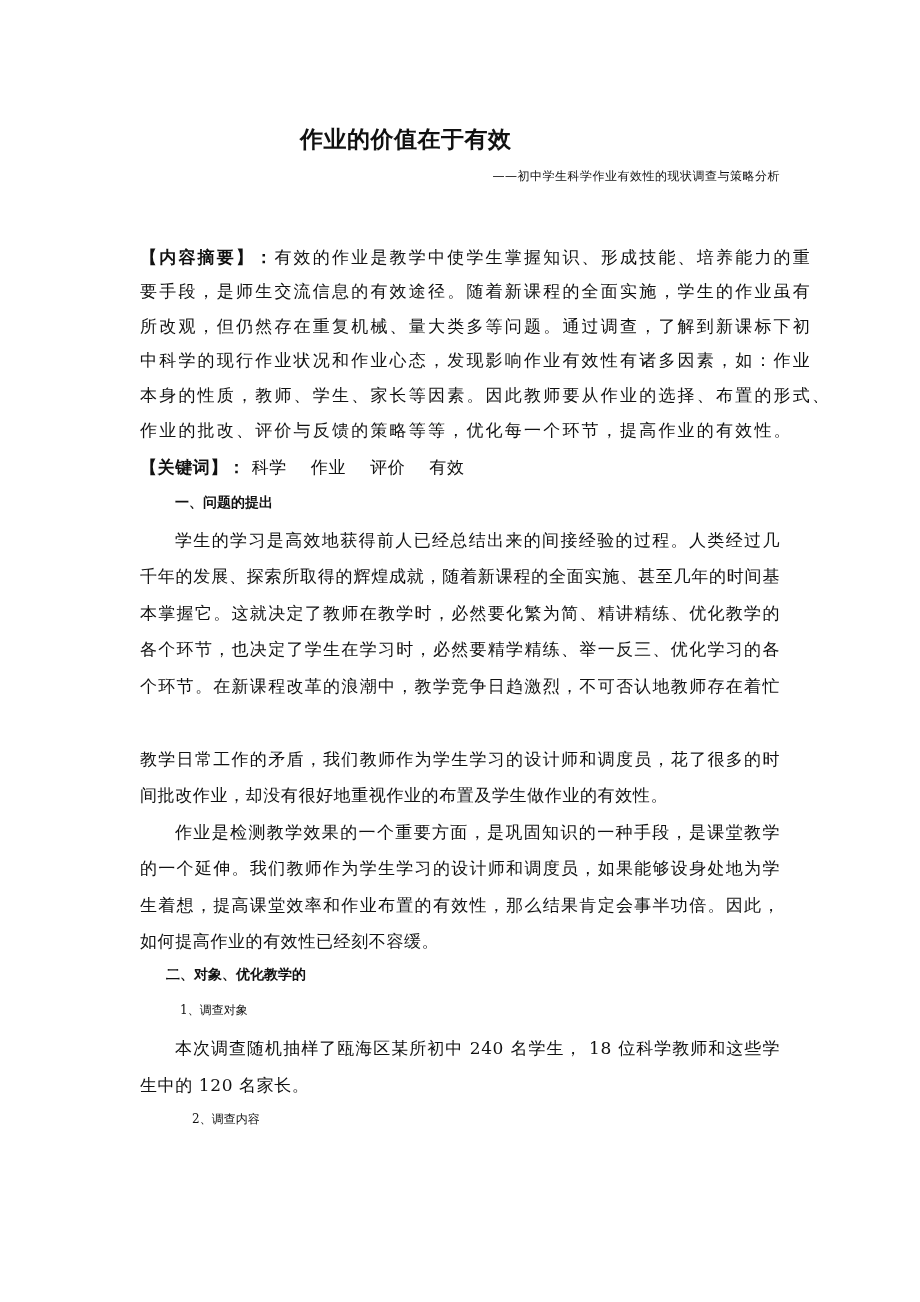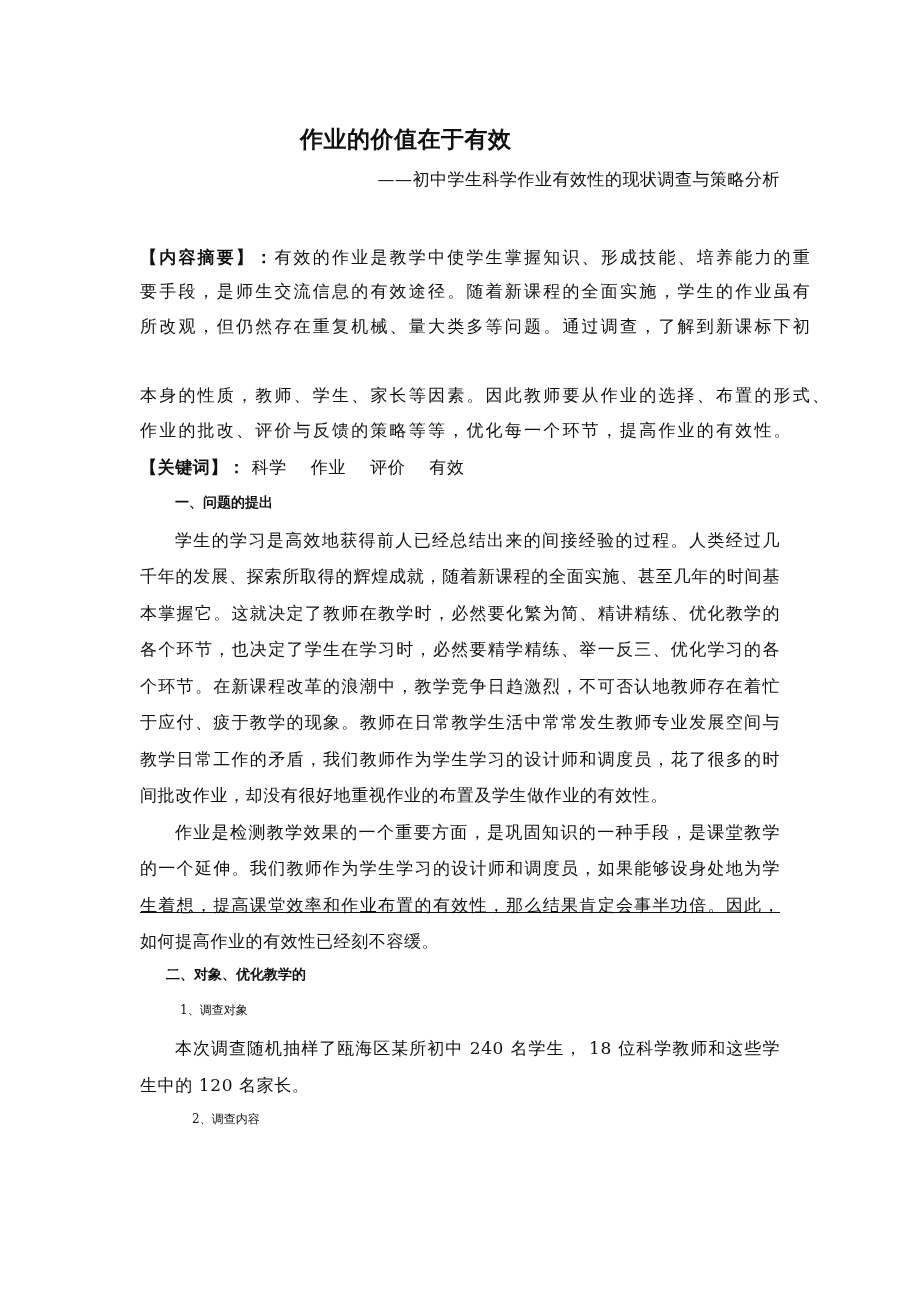--- a/index.html
+++ b/index.html
@@ -14,66 +14,66 @@
     font-size: 17px; line-height: 20px; white-space: nowrap;
     letter-spacing: 0.6px;
   }
   .title {
     position: absolute; left: 300px; top: 124px;
     font-family: "DejaVu Sans", "Liberation Sans", sans-serif;
     font-weight: bold; font-size: 23px; letter-spacing: 0.5px;
   }
   .subtitle {
     position: absolute; left: 0; width: 780px; top: 168px; text-align: right;
-    font-size: 17px; letter-spacing: 0.5px;
+    font-size: 12px; letter-spacing: 0.5px;
   }
   .bold { font-family: "DejaVu Sans", "Liberation Sans", sans-serif; font-weight: bold; }
   .sec { position: absolute; font-family: "DejaVu Sans", "Liberation Sans", sans-serif; font-weight: bold; font-size: 14px; }
   .sub { position: absolute; font-size: 12px; }
   .justify { text-align: justify; text-align-last: justify; }
   .abs { letter-spacing: 2.2px; }
 </style>
 </head>
 <body>
 
 <div class="page">
 
   <div class="title">作业的价值在于有效</div>
   <div class="subtitle">——初中学生科学作业有效性的现状调查与策略分析</div>
 
   <div class="line justify abs" style="top:247px;">
     <span class="bold">【内容摘要】</span><span class="bold">：</span><span>有效的作业是教学中使学生掌握知识、形成技能、培养能力的重</span>
   </div>
   <div class="line justify abs" style="top:281px;">要手段，是师生交流信息的有效途径。随着新课程的全面实施，学生的作业虽有</div>
   <div class="line justify abs" style="top:316px;">所改观，但仍然存在重复机械、量大类多等问题。通过调查，了解到新课标下初</div>
+  <div class="line justify abs" style="top:350px;">中科学的现行作业状况和作业心态，发现影响作业有效性有诸多因素，如：作业</div>
   <div class="line justify abs" style="top:385px;">本身的性质，教师、学生、家长等因素。因此教师要从作业的选择、布置的形式、</div>
   <div class="line abs" style="top:420px;">作业的批改、评价与反馈的策略等等，优化每一个环节，提高作业的有效性。</div>
 
   <div class="line" style="top:457px;">
     <span class="bold">【关键词】</span><span class="bold">：</span>
     <span>科学</span>&nbsp;&nbsp;&nbsp;
     <span>作业</span>&nbsp;&nbsp;&nbsp;
     <span>评价</span>&nbsp;&nbsp;&nbsp;
     <span>有效</span>
   </div>
 
   <div class="sec" style="left:175px; top:494px;">一、问题的提出</div>
 
   <div class="line justify" style="top:530px; left:175px; width:605px;">学生的学习是高效地获得前人已经总结出来的间接经验的过程。人类经过几</div>
   <div class="line justify" style="top:566px;">千年的发展、探索所取得的辉煌成就，随着新课程的全面实施、甚至几年的时间基</div>
   <div class="line justify" style="top:603px;">本掌握它。这就决定了教师在教学时，必然要化繁为简、精讲精练、优化教学的</div>
   <div class="line justify" style="top:639px;">各个环节，也决定了学生在学习时，必然要精学精练、举一反三、优化学习的各</div>
   <div class="line justify" style="top:676px;">个环节。在新课程改革的浪潮中，教学竞争日趋激烈，不可否认地教师存在着忙</div>
-  <div class="line justify" style="top:712px;">于应付、疲于教学的现象。教师在日常教学生活中常常发生教师专业发展空间与</div>
   <div class="line justify" style="top:749px;">教学日常工作的矛盾，我们教师作为学生学习的设计师和调度员，花了很多的时</div>
   <div class="line" style="top:785px;">间批改作业，却没有很好地重视作业的布置及学生做作业的有效性。</div>
 
   <div class="line justify" style="top:822px; left:175px; width:605px;">作业是检测教学效果的一个重要方面，是巩固知识的一种手段，是课堂教学</div>
   <div class="line justify" style="top:858px;">的一个延伸。我们教师作为学生学习的设计师和调度员，如果能够设身处地为学</div>
-  <div class="line justify" style="top:895px;text-decoration:underline;">生着想，提高课堂效率和作业布置的有效性，那么结果肯定会事半功倍。因此，</div>
+  <div class="line justify" style="top:895px;">生着想，提高课堂效率和作业布置的有效性，那么结果肯定会事半功倍。因此，</div>
   <div class="line" style="top:931px;">如何提高作业的有效性已经刻不容缓。</div>
 
   <div class="sec" style="left:166px; top:966px;">二、对象、优化教学的</div>
   <div class="sub" style="left:180px; top:1002px;">1、调查对象</div>
   <div class="line justify" style="top:1038px; left:175px; width:605px;">本次调查随机抽样了瓯海区某所初中 240 名学生， 18 位科学教师和这些学</div>
   <div class="line" style="top:1075px;">生中的 120 名家长。</div>
   <div class="sub" style="left:192px; top:1111px;">2、调查内容</div>
 
 </div>
 

